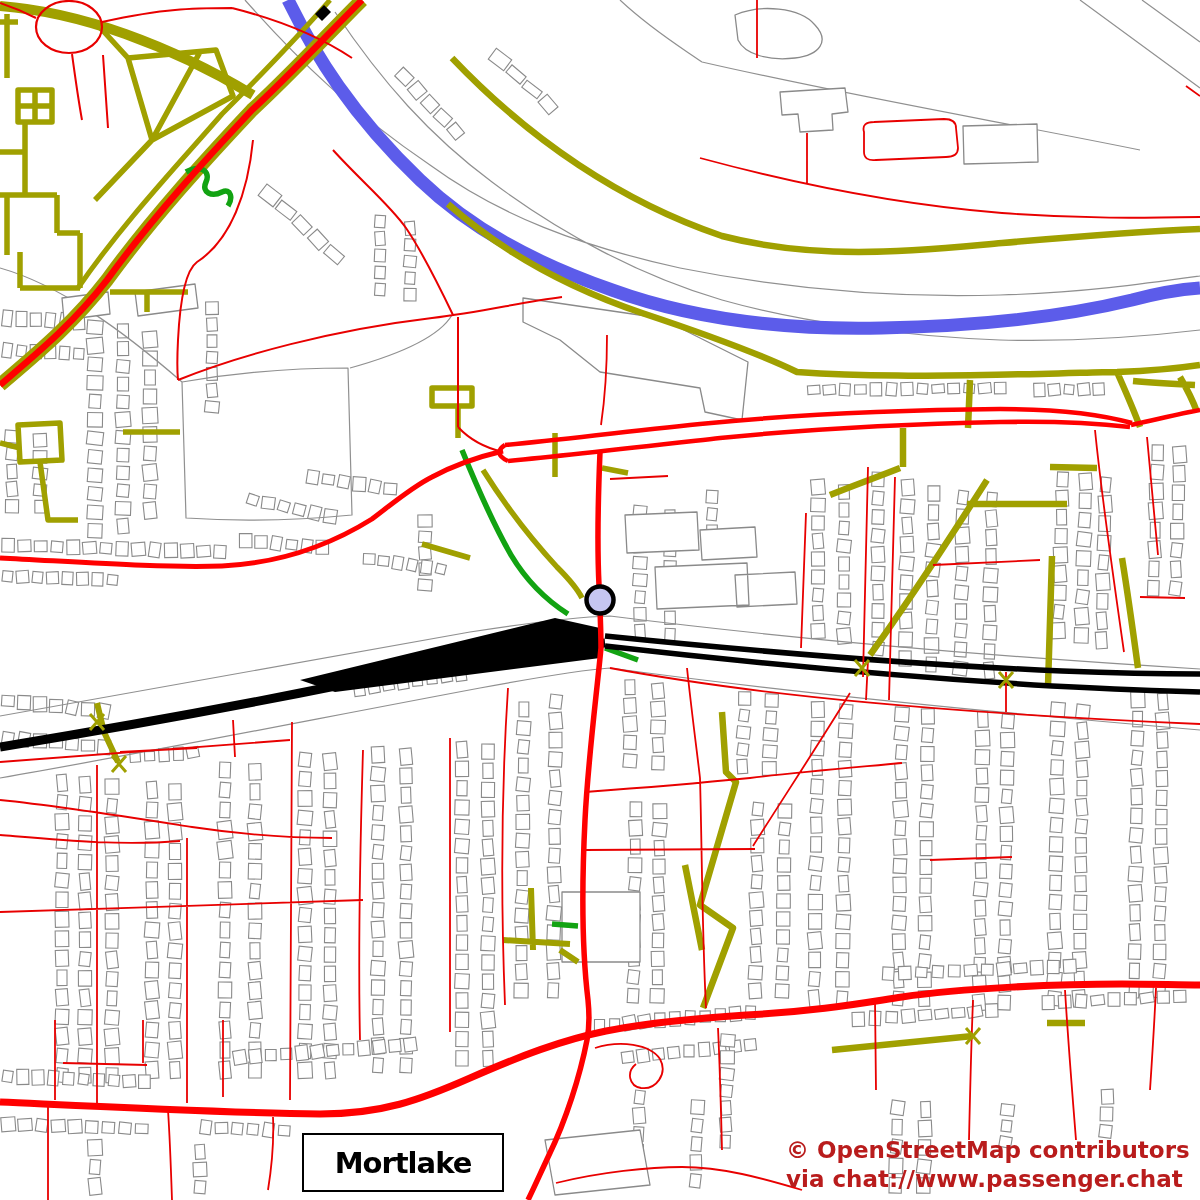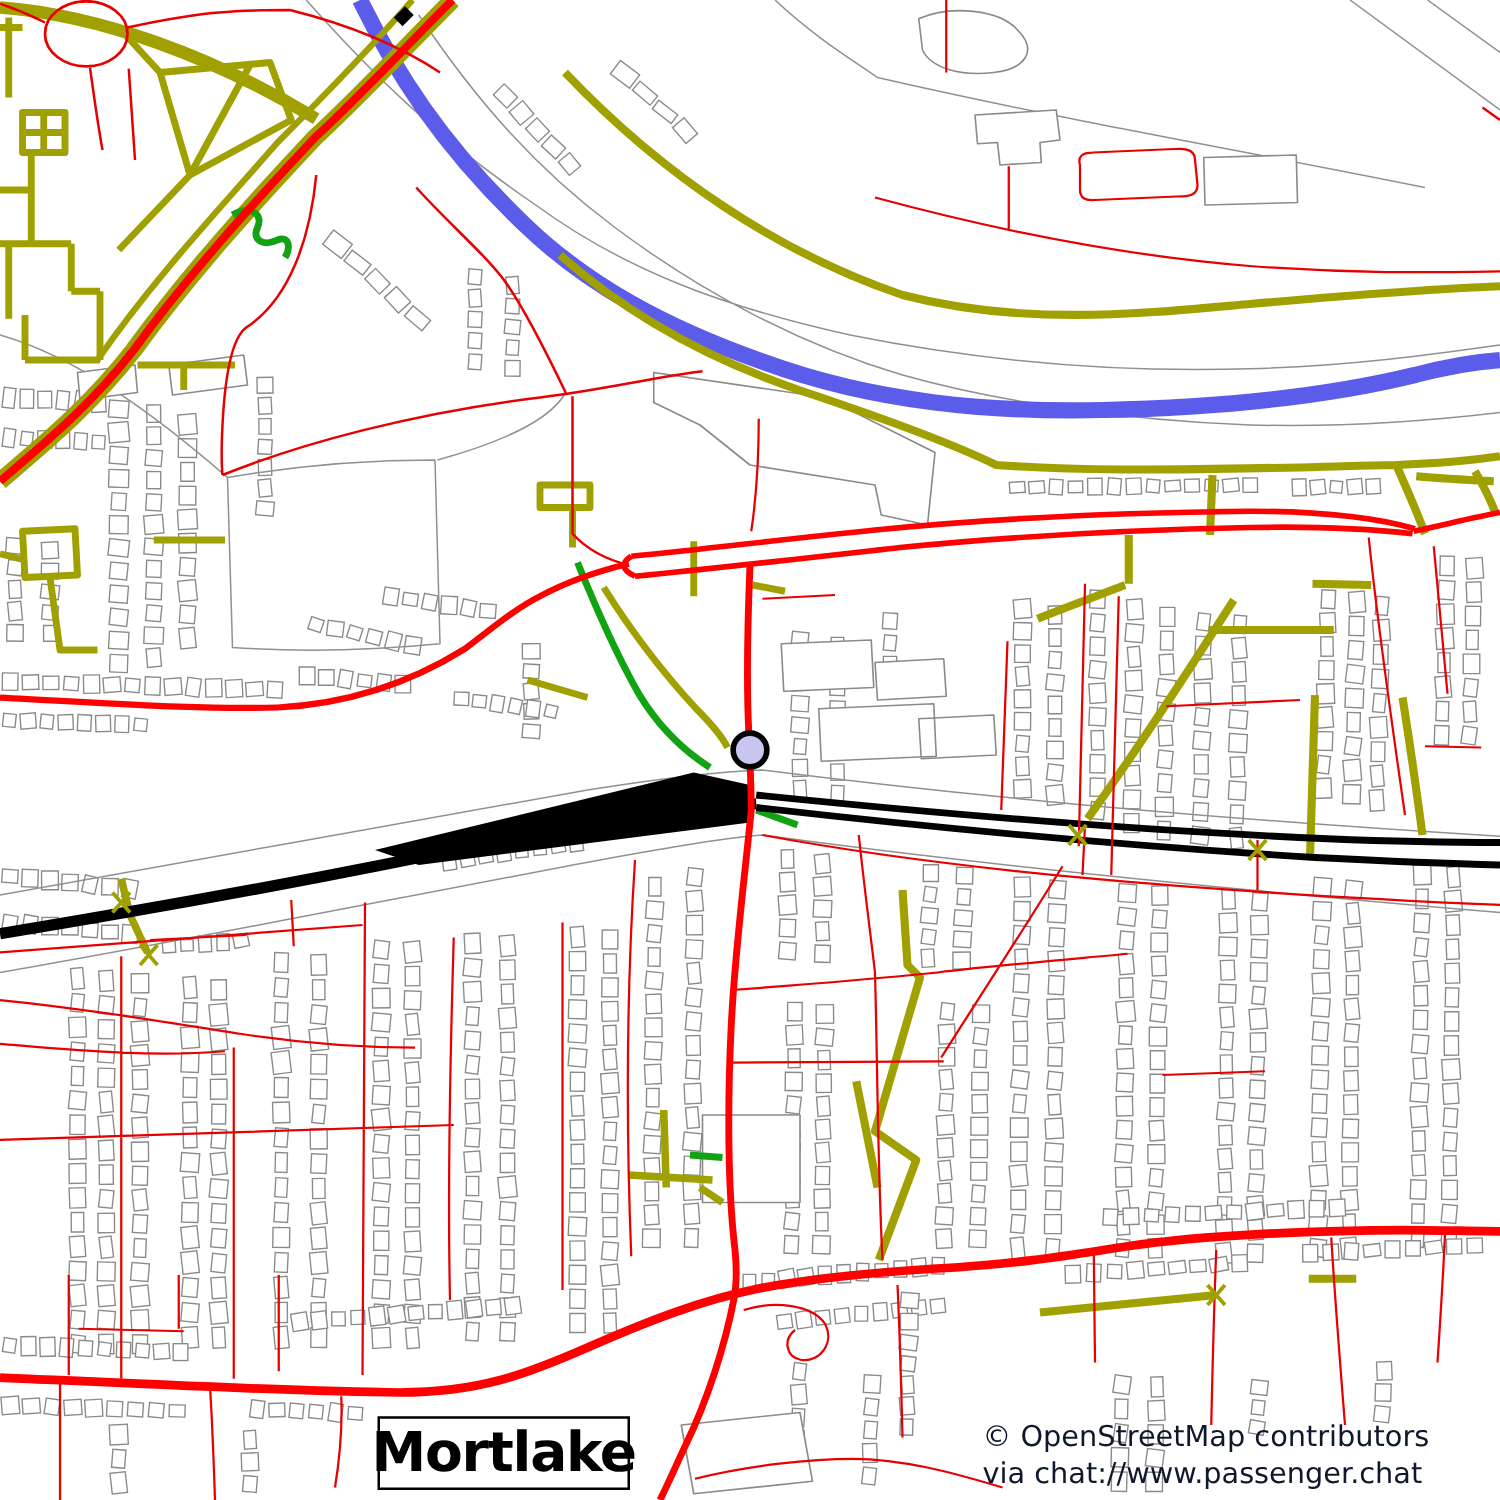--- a/index.html
+++ b/index.html
@@ -1,22 +1,22 @@
 <!DOCTYPE html>
 <html><head>
 <meta charset="utf-8">
 <style>
   html,body{margin:0;padding:0;background:#fff;}
   #stage{position:relative;width:1200px;height:1200px;overflow:hidden;background:#fff;
          font-family:"DejaVu Sans","Liberation Sans",sans-serif;}
   #map-svg{position:absolute;left:0;top:0;}
   .place-label{position:absolute;left:302px;top:1133px;width:198px;height:55px;
 ystem    background:#fff;border:2px solid #000;display:flex;align-items:center;justify-content:center;
-    font-weight:bold;font-size:44px;color:#000;letter-spacing:-1px;}
-  .attribution{position:absolute;left:786px;top:1136px;color:#0f172a;font-weight:normal;
+    font-weight:bold;font-size:29px;color:#000;letter-spacing:-1px;}
+  .attribution{position:absolute;left:786px;top:1136px;color:#b91c1c;font-weight:bold;
     font-size:23px;line-height:29px;white-space:nowrap;}
 </style>
 </head>
 <body>
 
 <div id="stage">
   <svg id="map-svg" width="1200" height="1200" viewBox="0 0 1200 1200" xmlns="http://www.w3.org/2000/svg">
       <g fill="#ffffff" stroke="#8a8a8a" stroke-width="1.1">
         <rect x="-6.7710324047820905" y="-7.798279325363183" width="13.542064809564181" height="15.596558650726365" transform="translate(95.0,327.3) rotate(94.5)"></rect>
         <rect x="-7.8429763617350545" y="-8.089478868434526" width="15.685952723470109" height="16.17895773686905" transform="translate(95.0,345.8) rotate(84.5)"></rect>

